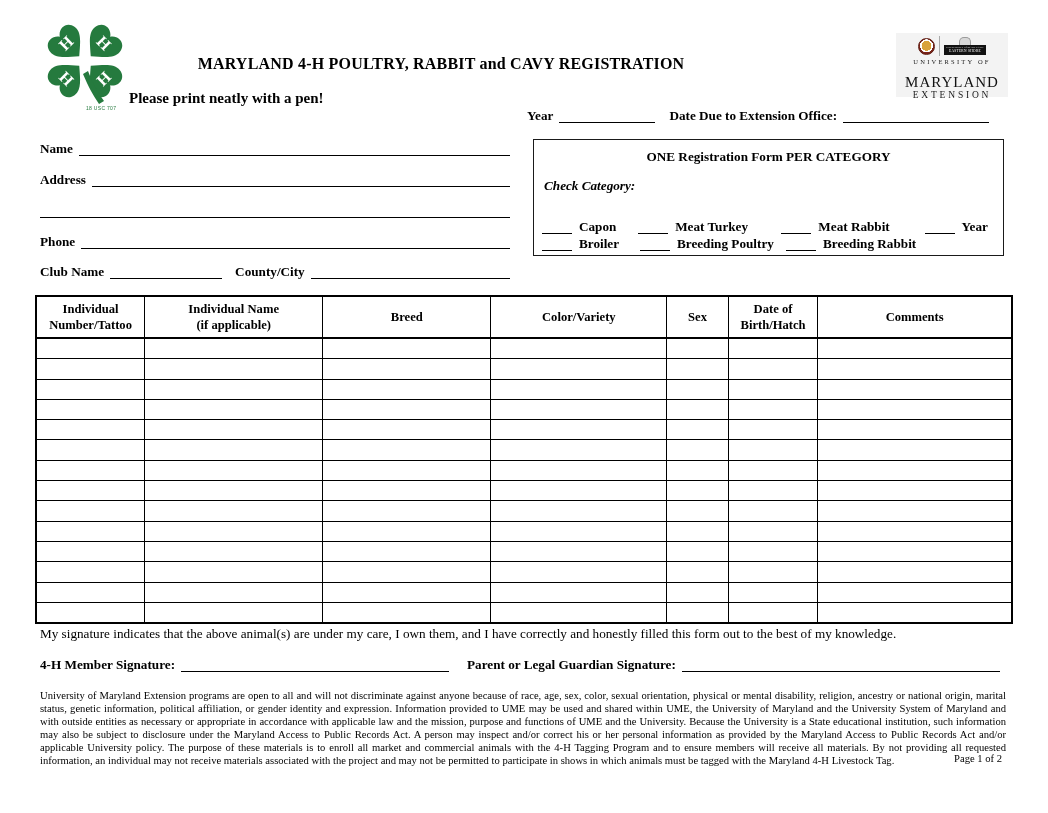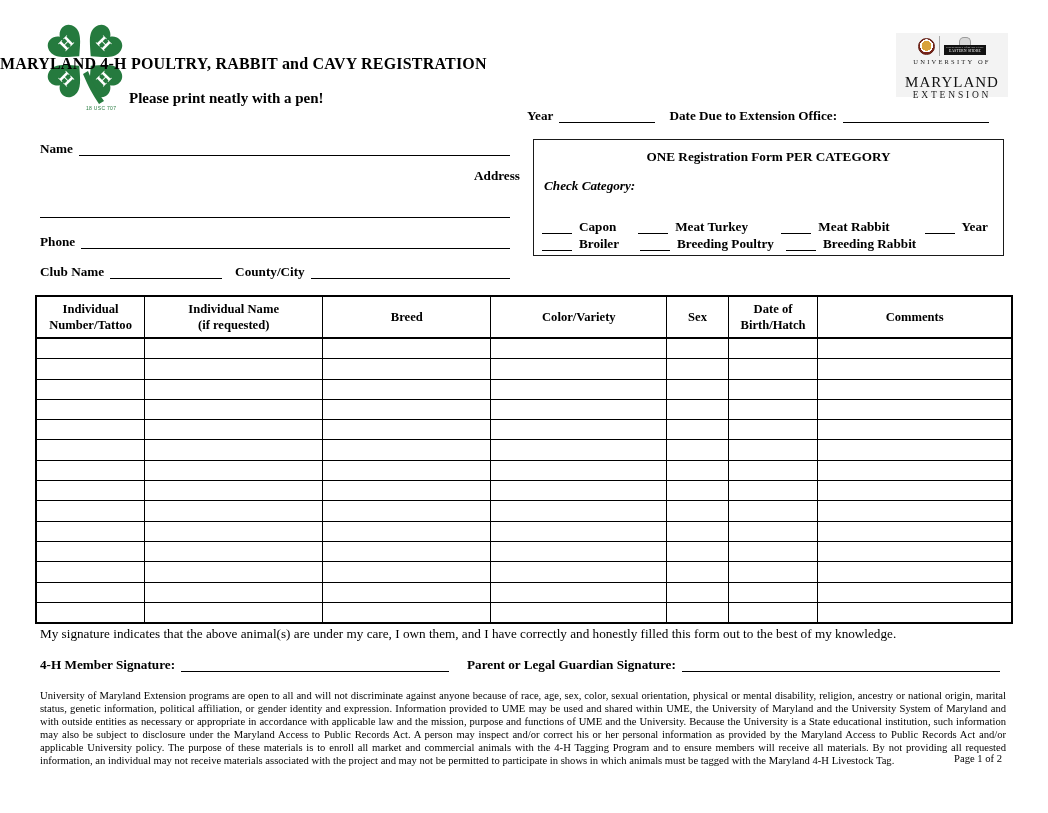--- a/index.html
+++ b/index.html
@@ -1,22 +1,22 @@
 <!DOCTYPE html>
 <html><head>
 <meta charset="utf-8">
 <style>
   html,body{margin:0;padding:0;background:#ffffff;}
   .page{position:relative;width:1048px;height:813px;background:#ffffff;overflow:hidden;
         font-family:"Liberation Serif","DejaVu Serif",serif;color:#000;}
 
   
   .clover{position:absolute;left:35px;top:22px;width:102px;height:92px;}
-  .title{position:absolute;left:0;top:55px;width:836px;text-align:left;
-         font-size:16px;font-weight:bold;letter-spacing:.2px;}
+  .title{position:absolute;left:0;top:55px;width:836px;text-align:center;
+         font-size:16px;font-weight:bold;letter-spacing:.2px;padding-left:23px;}
   .print-note{position:absolute;left:129px;top:90px;font-size:15px;font-weight:bold;}
 
   .ume-logo{position:absolute;left:896px;top:33px;width:112px;height:64px;background:#f3f3f3;
             display:flex;flex-direction:column;align-items:center;}
   .ume-seals{display:flex;align-items:center;gap:4px;margin-top:3px;height:24px;}
   .ume-seal-circle{width:15px;height:15px;border-radius:50%;
      background:radial-gradient(circle at 50% 45%, #d9a33c 0 44%, #ffffff 45% 58%, #7a2318 59%);
      border:1px solid #5e1c12;}
   .ume-divider{width:1px;height:20px;background:#aaa;}
   .umes-emblem{display:flex;flex-direction:column;align-items:center;}
@@ -31,21 +31,21 @@
 
   
   .row{position:absolute;display:flex;align-items:flex-end;height:18px;}
   .lbl{font-weight:bold;font-size:13.2px;white-space:nowrap;margin-right:6px;line-height:1;padding-bottom:1px;}
   .blank{border-bottom:1.3px solid #000;height:14px;}
   .grow{flex:1;}
   .spacer{height:1px;}
 
   .year-row{left:527px;top:105px;width:462px;}
   .name-row{left:40px;top:138px;width:470px;}
-  .address-row{left:56px;top:169px;width:470px;flex-direction:column;}
+  .address-row{left:40px;top:169px;width:470px;}
   .address2-row{left:40px;top:200px;width:470px;}
   .phone-row{left:40px;top:231px;width:470px;}
   .club-row{left:40px;top:261px;width:470px;}
 
   
   .category-box{position:absolute;left:533px;top:139px;width:471px;height:117px;
                 border:1.5px solid #1a1a1a;box-sizing:border-box;}
   .cat-title{margin-top:9px;text-align:center;font-weight:bold;font-size:13.2px;}
   .cat-check{margin:13px 0 0 10px;font-weight:bold;font-size:13.2px;font-style:italic;}
   .cat-row{display:flex;margin-left:8px;}
@@ -197,21 +197,21 @@
         <col style="width: 19.89%;">
       </colgroup>
       <thead>
         <tr>
           <th>
             <div>Individual</div>
             <div>Number/Tattoo</div>
           </th>
           <th>
             <div>Individual Name</div>
-            <div>(if requested)</div>
+            <div>(if applicable)</div>
           </th>
           <th>
             <div>Breed</div>
           </th>
           <th>
             <div>Color/Variety</div>
           </th>
           <th>
             <div>Sex</div>
           </th>

